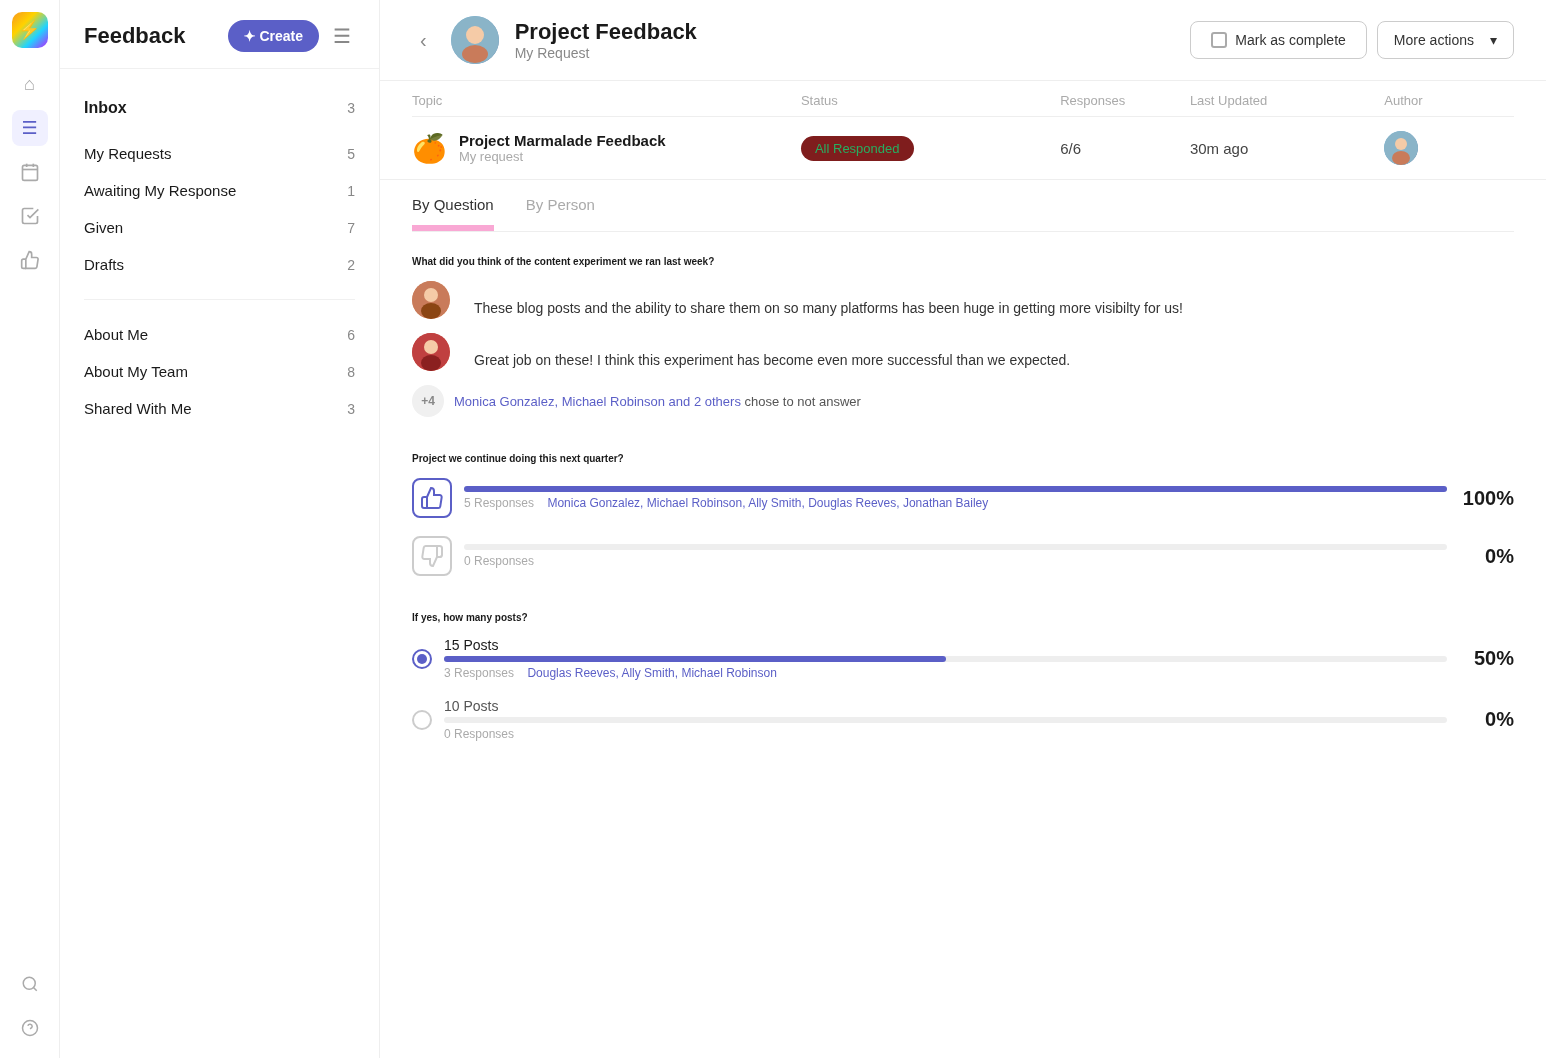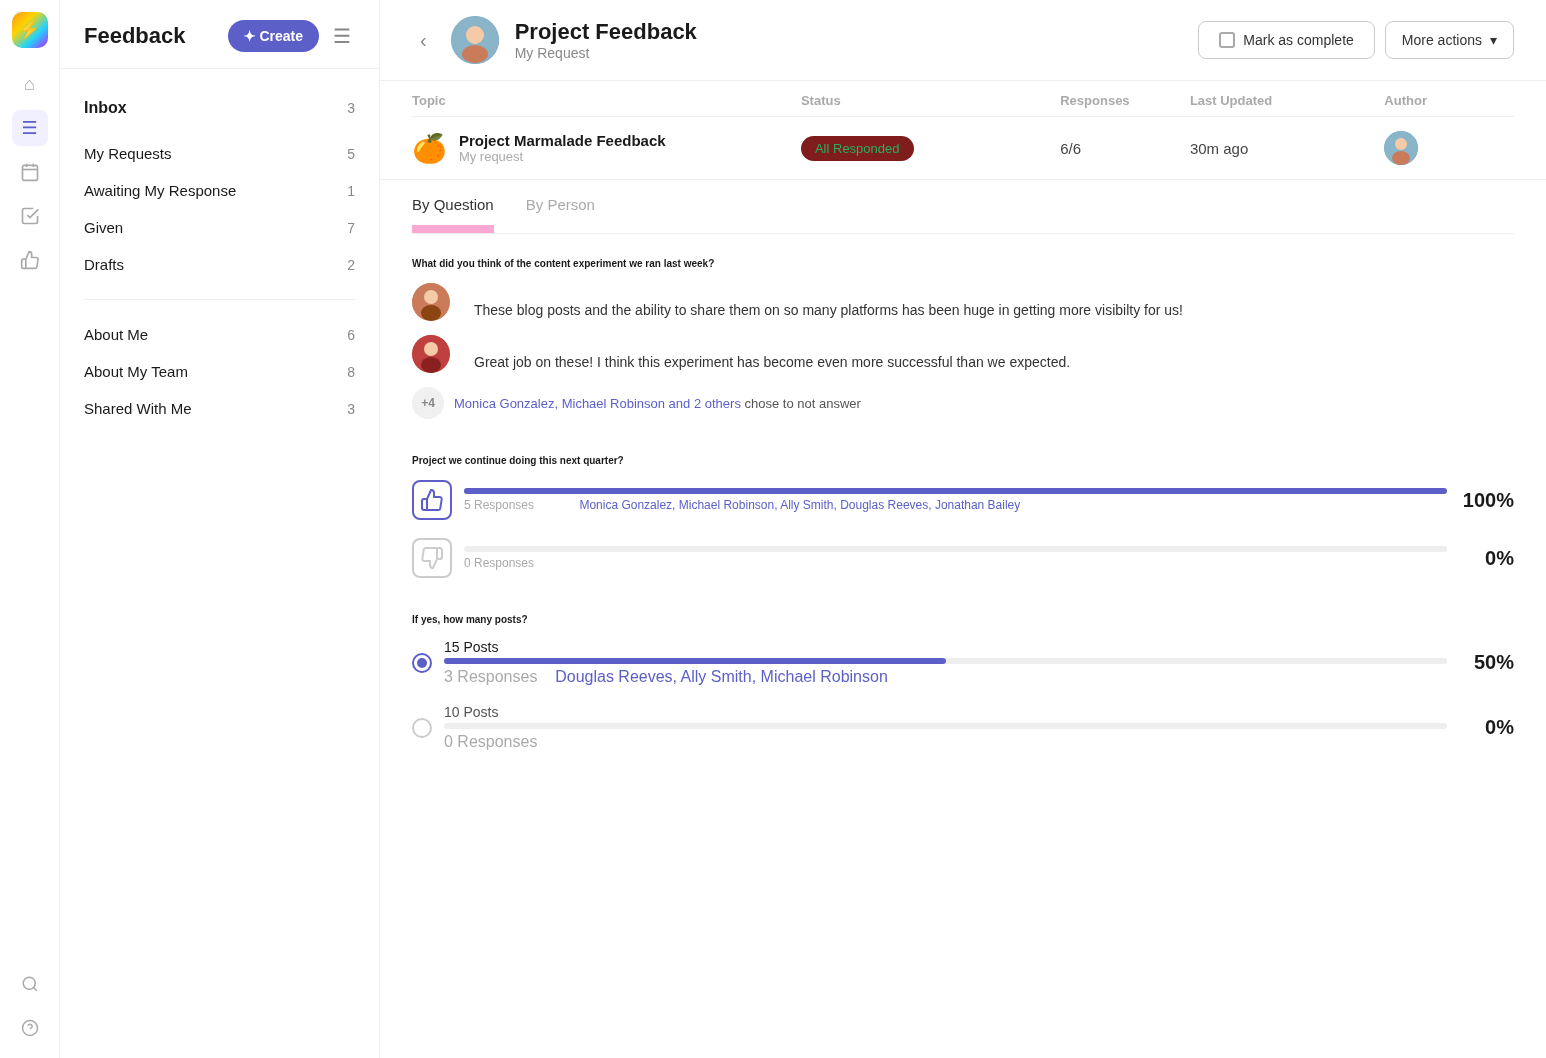--- a/index.html
+++ b/index.html
@@ -193,38 +193,38 @@
       border: 1.5px solid #ccc;
       background: #fff;
       color: #333;
       border-radius: 8px;
       padding: 10px 16px;
       font-size: 14px;
       font-weight: 500;
       cursor: pointer;
       display: flex;
       align-items: center;
-      gap: 8px;
+      gap: 16px;
     }
 
     
     .table-area {
       padding: 0 32px;
       border-bottom: 1px solid #eee;
     }
     .table-header {
       display: grid;
       grid-template-columns: 3fr 2fr 1fr 1.5fr 1fr;
       padding: 12px 0 8px;
       border-bottom: 1px solid #eee;
     }
     .table-col-header {
       font-size: 13px;
       color: #aaa;
-      font-weight: 700;
+      font-weight: 400;
     }
     .table-row {
       display: grid;
       grid-template-columns: 3fr 2fr 1fr 1.5fr 1fr;
       padding: 14px 0;
       align-items: center;
     }
     .table-topic {
       display: flex;
       align-items: center;
@@ -282,21 +282,21 @@
     .tab {
       font-size: 15px;
       font-weight: 500;
       color: #aaa;
       cursor: pointer;
       padding-bottom: 12px;
       border-bottom: 2px solid transparent;
     }
     .tab.active {
       color: #333;
-      border-bottom: 8px solid #f9a8d4;
+      border-bottom: 6px solid #f9a8d4;
     }
 
     
     .question-block {
       margin-bottom: 36px;
     }
     .question-text {
       font-size: 10px;
       font-weight: 700;
       color: #1a1a1a;
@@ -375,21 +375,21 @@
     }
     .poll-bar-fill {
       height: 6px;
       border-radius: 3px;
       background: #5b5fc7;
     }
     .poll-bar-info {
       font-size: 12px;
       color: #aaa;
     }
-    .poll-bar-info .names-link { color: #5b5fc7; margin-left: 32px; }
+    .poll-bar-info .names-link { color: #5b5fc7; }
     .poll-pct {
       font-size: 20px;
       font-weight: 700;
       color: #1a1a1a;
       min-width: 55px;
       text-align: right;
     }
 
     
     .radio-option {
@@ -425,21 +425,21 @@
       border-radius: 3px;
       margin-bottom: 4px;
     }
     .radio-bar-fill {
       height: 6px;
       border-radius: 3px;
     }
     .radio-bar-fill.blue { background: #5b5fc7; }
     .radio-bar-fill.gray { background: #ccc; }
     .radio-bar-info {
-      font-size: 16px;
+      font-size: 12px;
       color: #aaa;
     }
     .radio-bar-info .names-link { color: #5b5fc7; }
     .radio-pct {
       font-size: 20px;
       font-weight: 700;
       color: #1a1a1a;
       min-width: 55px;
       text-align: right;
     }

